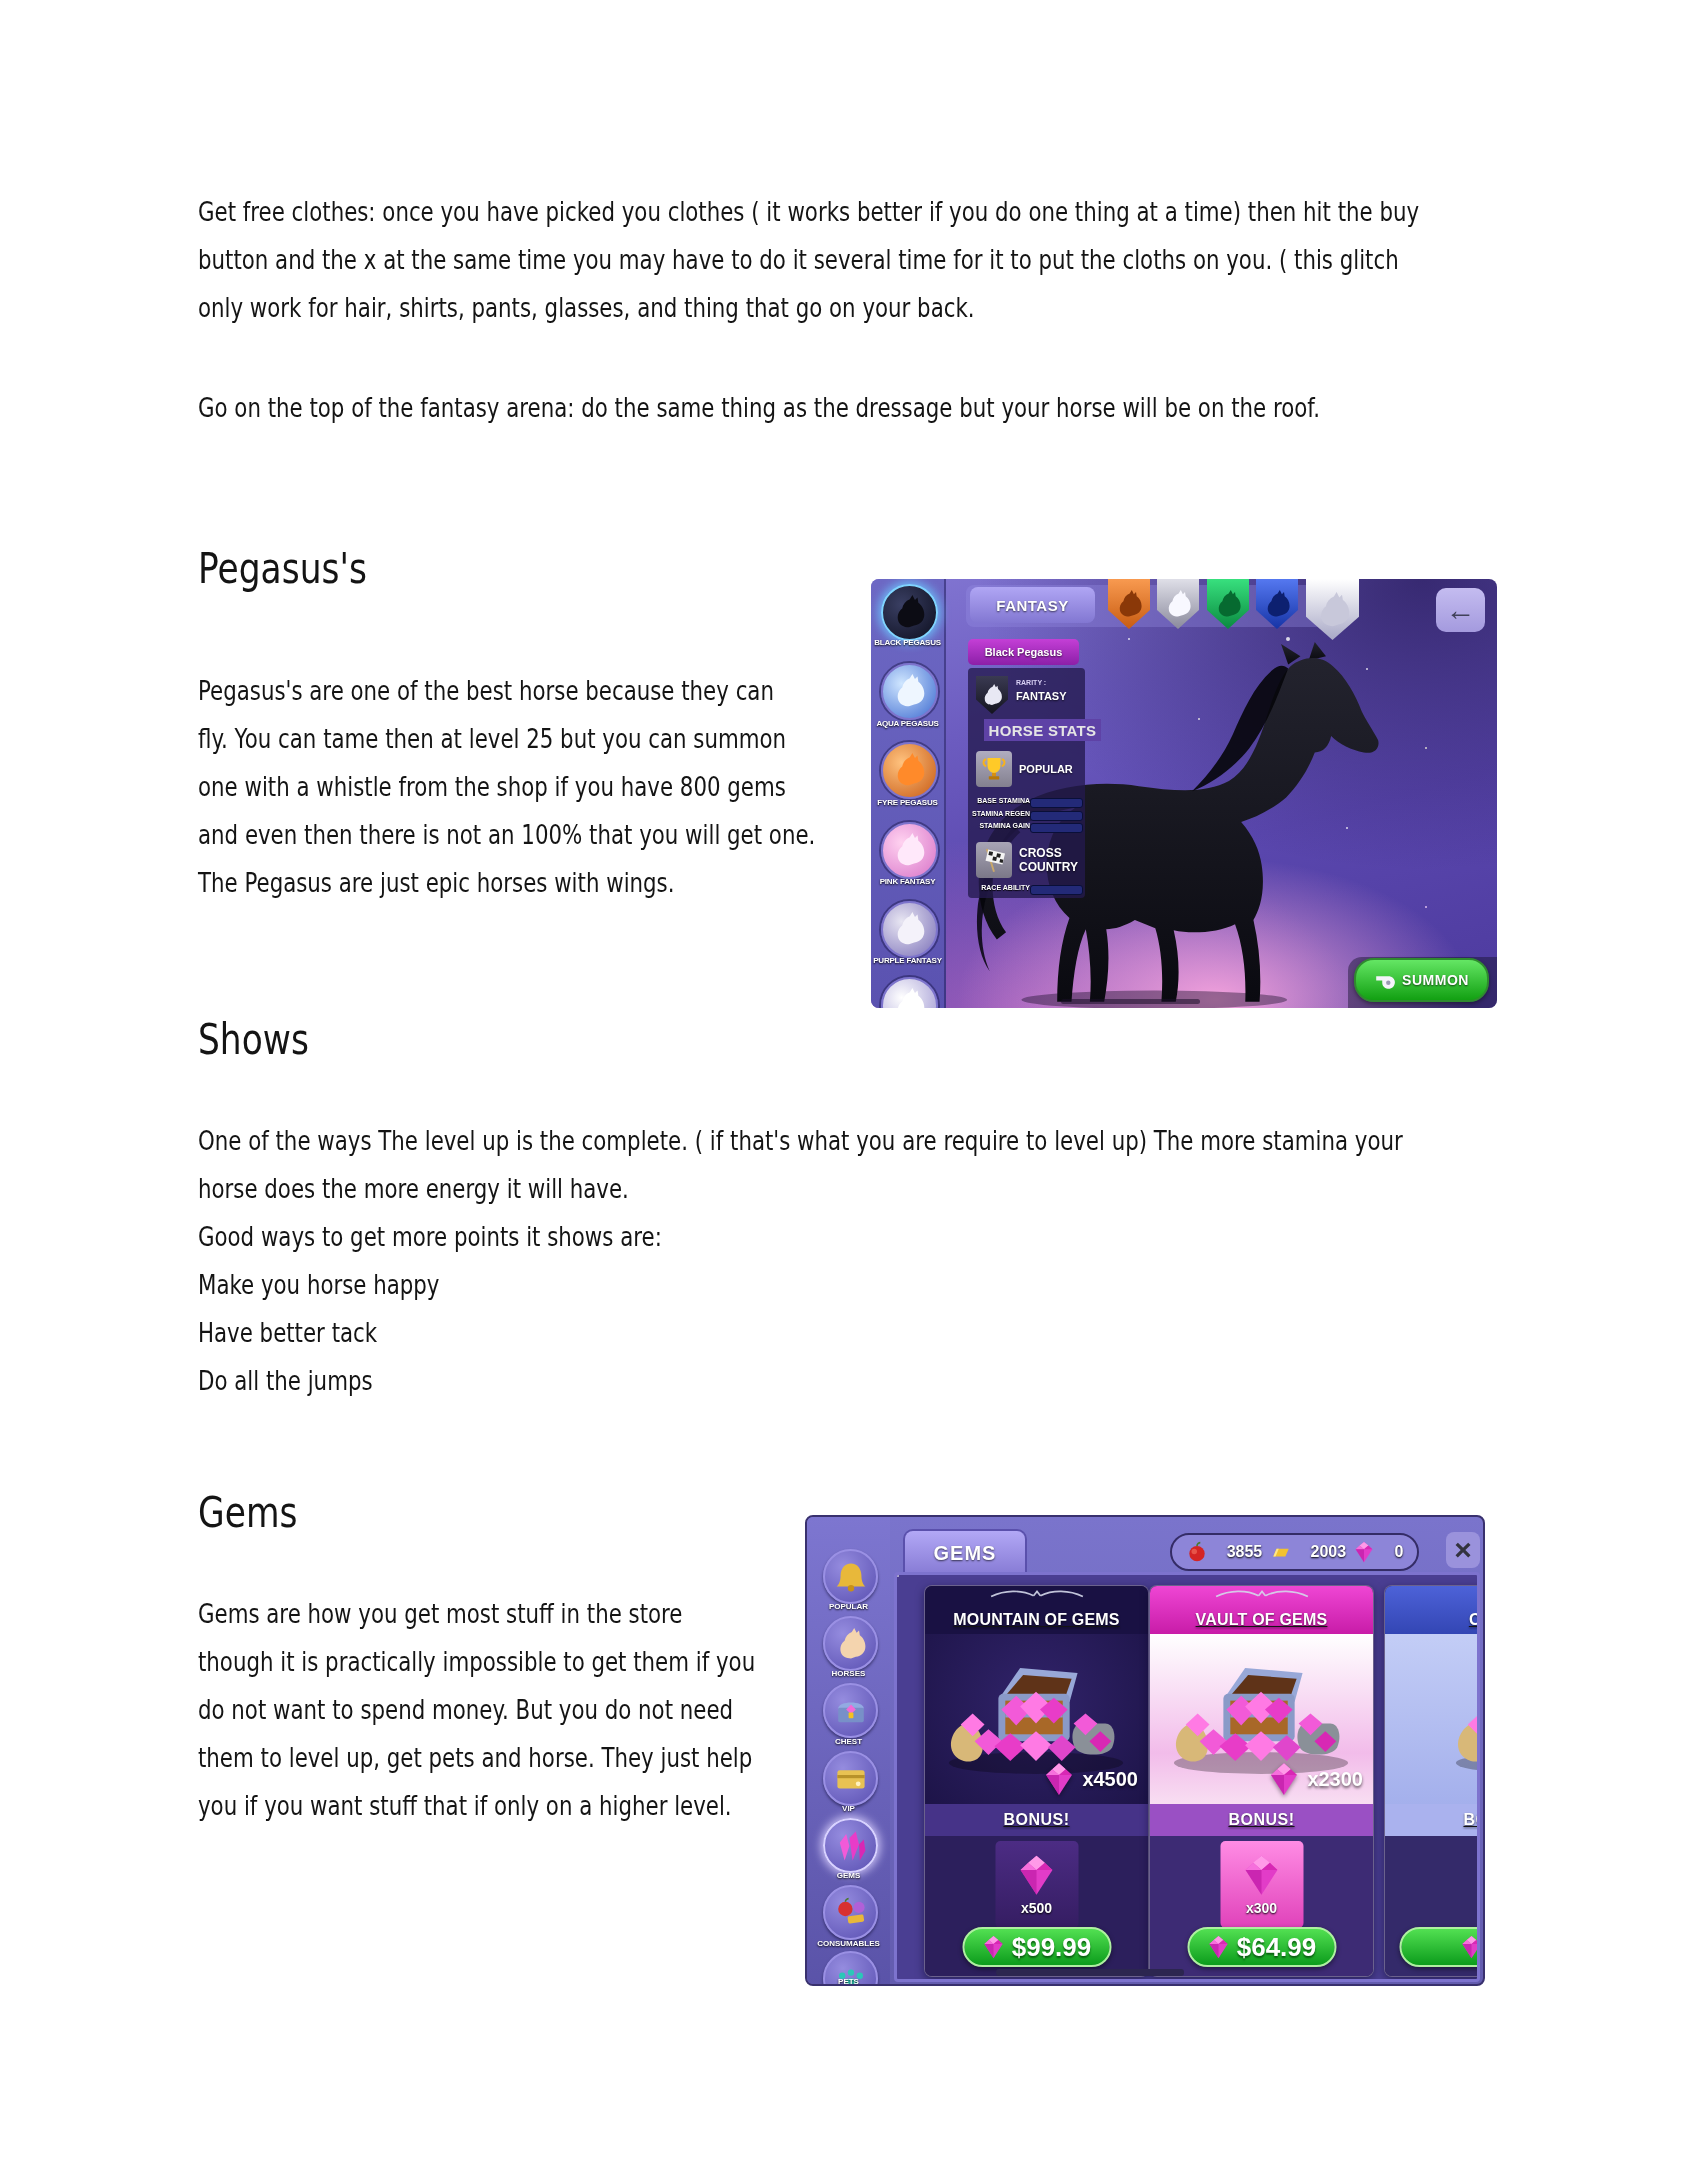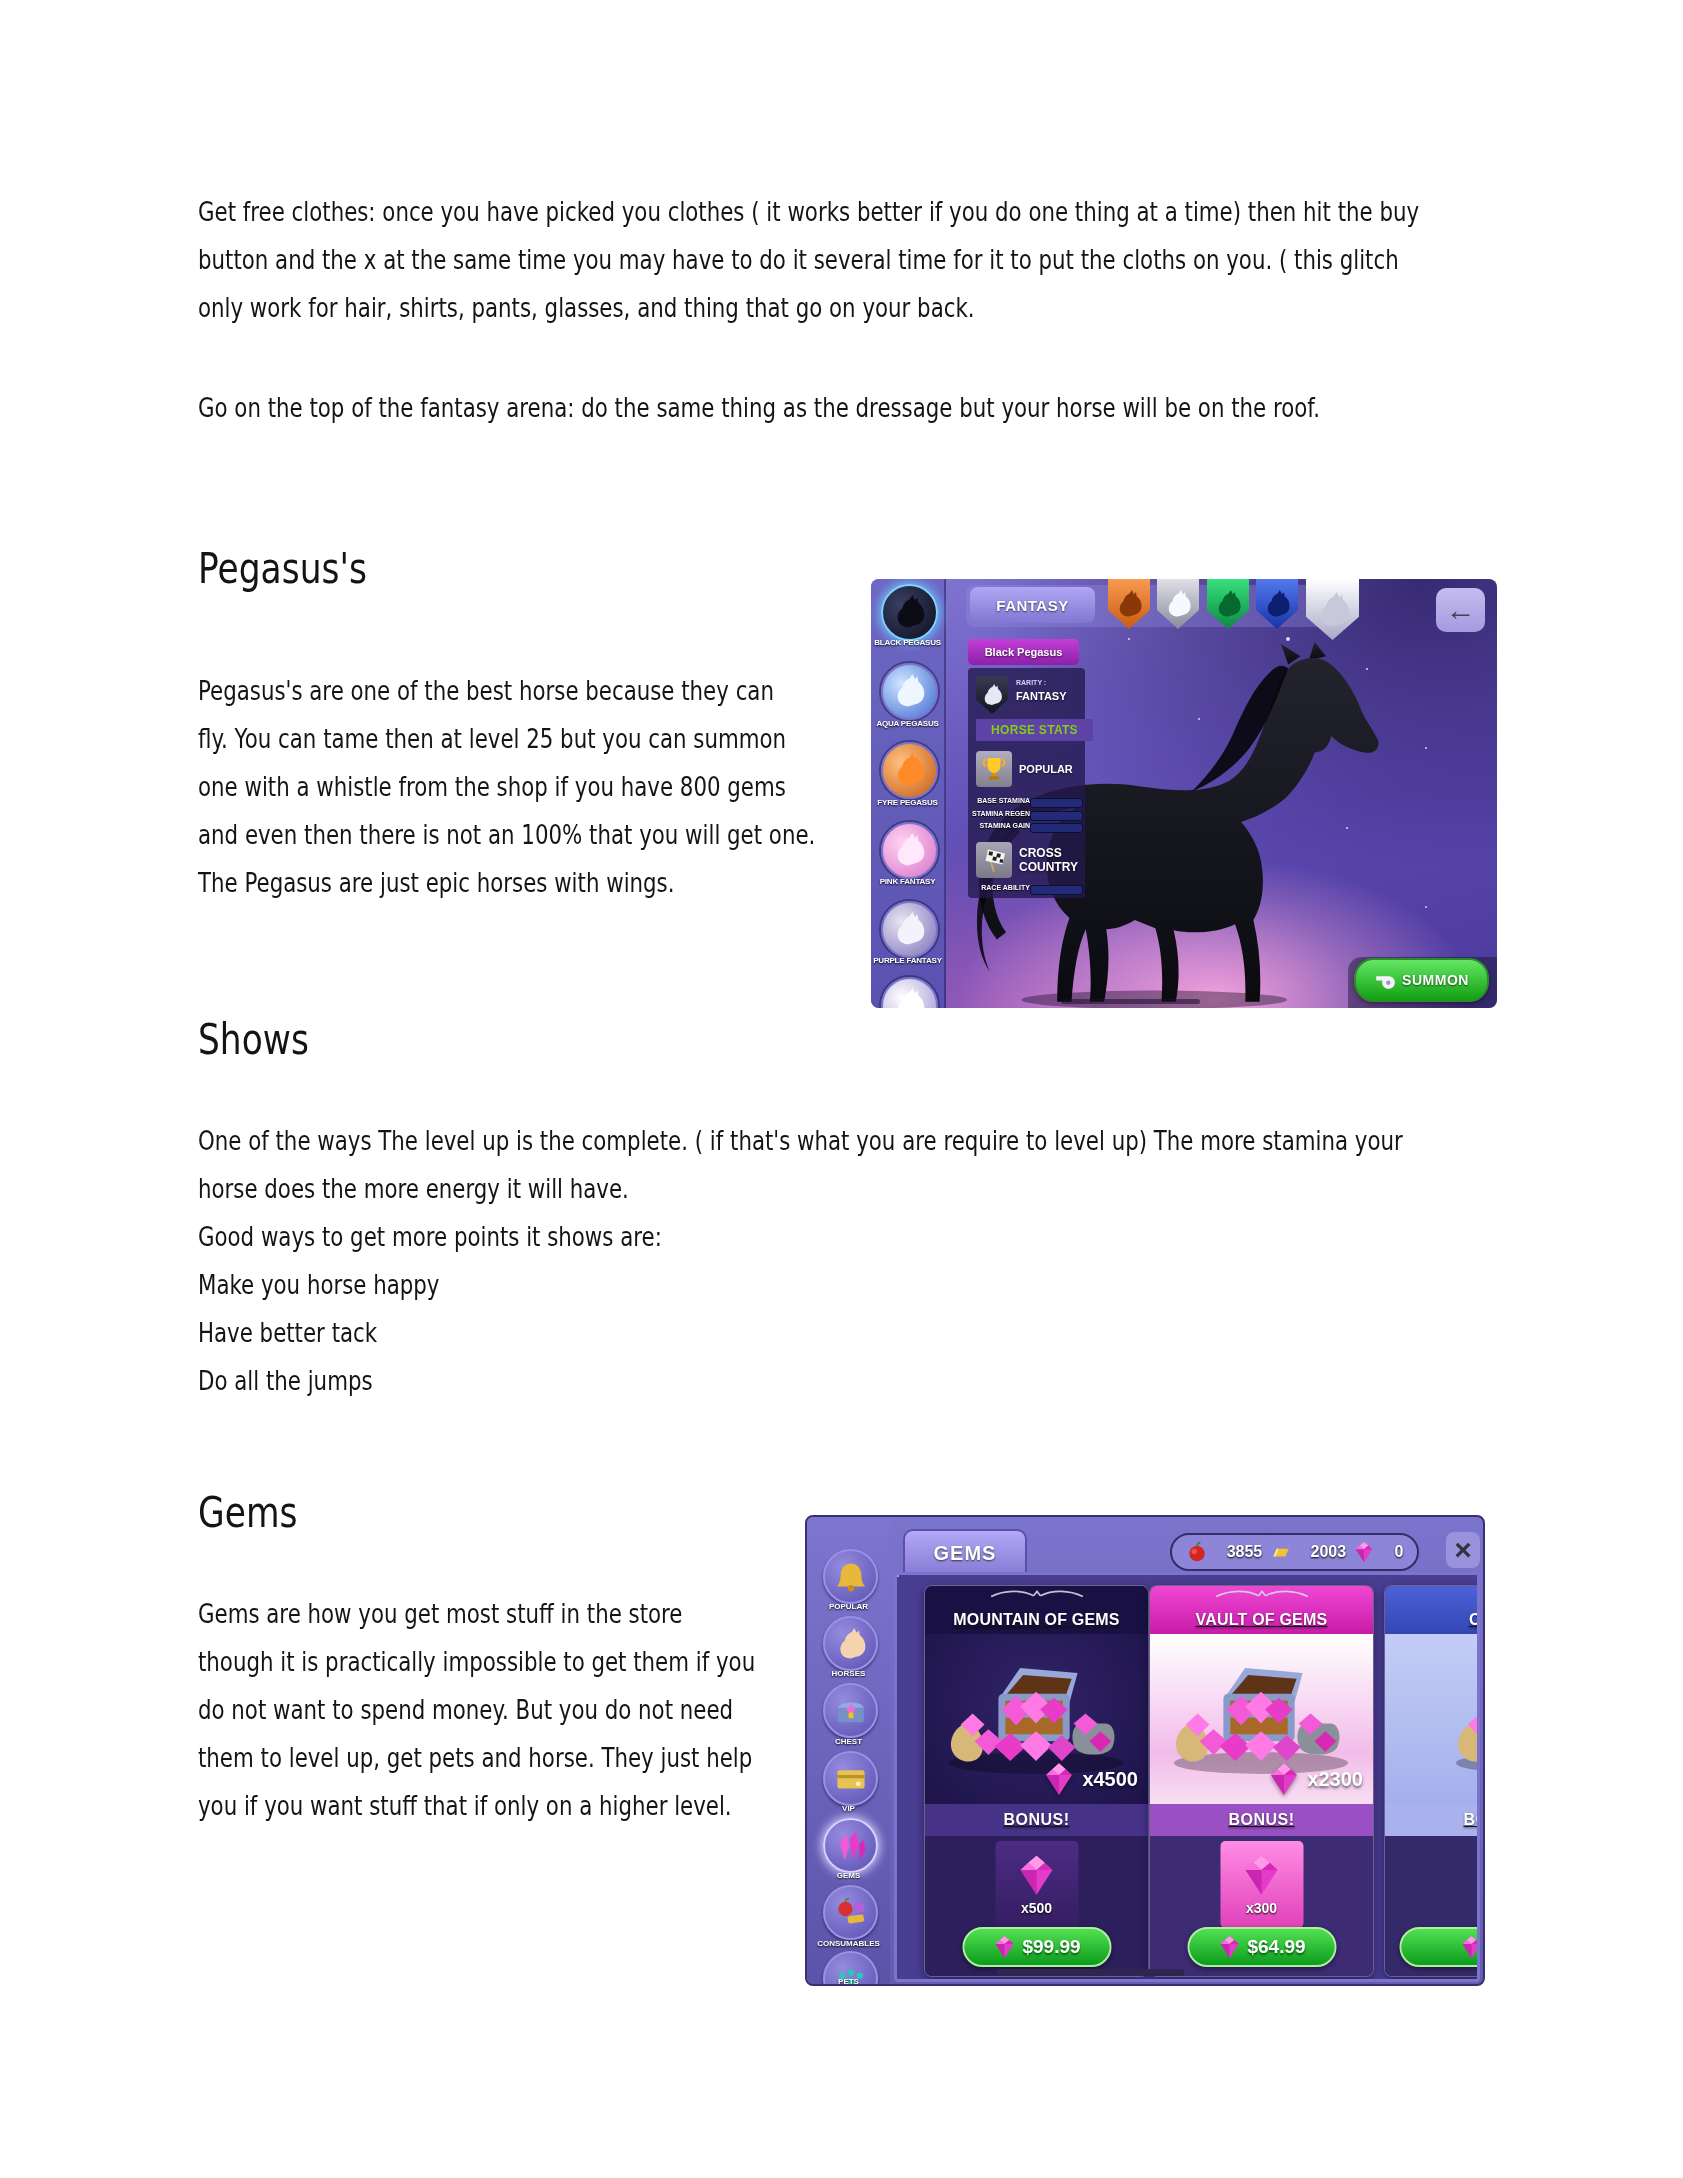--- a/index.html
+++ b/index.html
@@ -66,22 +66,22 @@
   .namebar{left:97px;top:60px;width:111px;height:26px;border-radius:5px;
     background:linear-gradient(180deg,#c43fd6,#8c1fa8);display:flex;align-items:center;justify-content:center;
     font-size:11px;}
   .infopanel{left:97px;top:89px;width:117px;height:230px;background:rgba(36,26,78,.78);border-radius:4px;}
   .rarity-shield{position:absolute;left:8px;top:8px;width:32px;height:38px;
     clip-path:polygon(0 0,100% 0,100% 62%,50% 100%,0 62%);
     background:linear-gradient(180deg,#3a3a52,#14141f);display:flex;align-items:center;justify-content:center;}
   .rarity-shield svg{width:22px;height:22px;fill:#e8e8f4;}
   .rar-lbl{position:absolute;left:48px;top:11px;font-size:7px;color:#d8d0f4;font-weight:bold;}
   .rar-val{position:absolute;left:48px;top:22px;font-size:11px;}
-  .statstitle{position:absolute;left:8px;top:51px;width:100%;height:22px;background:#5e42a6;
-    display:flex;align-items:center;justify-content:center;font-size:12px;color:#84cc16;font-weight:bold;letter-spacing:0.3px;}
+  .statstitle{position:absolute;left:16px;top:51px;width:100%;height:22px;background:#5e42a6;
+    display:flex;align-items:center;justify-content:center;font-size:15px;color:#e5e5e5;font-weight:bold;letter-spacing:0.3px;}
   .acad-tile{position:absolute;left:8px;top:83px;width:36px;height:36px;border-radius:4px;
     background:linear-gradient(180deg,#b0adc0,#83808f);display:flex;align-items:center;justify-content:center;}
   .acad-tile svg{width:26px;height:26px;}
   .acad-lbl{position:absolute;left:51px;top:95px;font-size:11px;}
   .statrow{position:absolute;left:0;width:117px;height:10px;}
   .statrow .sl{position:absolute;right:55px;top:0;font-size:7px;color:#fff;font-weight:bold;white-space:nowrap;
     text-shadow:0 1px 1px #000;}
   .bar{position:absolute;right:2px;top:1px;width:51px;height:8px;background:#232a78;
     border:1px solid #0a0f38;border-radius:3px;overflow:hidden;}
   .bar .fill{height:100%;background:linear-gradient(180deg,#ffd54a,#dfa50f);}
@@ -148,21 +148,21 @@
   .bonus-tile{position:absolute;left:50%;transform:translateX(-50%);top:5px;width:83px;height:87px;border-radius:5px;
     display:flex;flex-direction:column;align-items:center;justify-content:center;gap:4px;}
   .c0 .bonus-tile{background:linear-gradient(180deg,#4c2c84,#351d62);}
   .c1 .bonus-tile{background:linear-gradient(180deg,#ff8ce4,#e042ba);}
   .bonus-tile svg{width:42px;height:42px;}
   .bonus-tile span{font-size:14px;font-weight:bold;color:#fff;text-shadow:0 1px 2px #000;}
   .price{position:absolute;left:50%;transform:translateX(-50%);bottom:10px;width:149px;height:40px;border-radius:20px;
     background:linear-gradient(180deg,#52e052,#0c9c1c);border:2px solid #aef0a0;box-sizing:border-box;
     display:flex;align-items:center;justify-content:center;gap:6px;box-shadow:0 2px 5px rgba(0,0,0,.45);}
   .price svg{width:24px;height:24px;}
-  .price span{font-size:19px;font-weight:bold;color:#fff;text-shadow:0 2px 2px rgba(4,70,10,.8);}
+  .price span{font-size:26px;font-weight:bold;color:#fff;text-shadow:0 2px 2px rgba(4,70,10,.8);}
   .scrollbar{position:absolute;left:99px;bottom:3px;width:188px;height:7px;border-radius:3px;background:#2c2650;}
 </style>
 </head>
 <body>
 
 <svg width="0" height="0" style="position:absolute">
   <defs>
     <symbol id="horsehead" viewBox="0 0 40 40">
       <path d="M21,5 L24,0 L27,6 L30,3 L31,9 C35,12 38,17 38,23 C38,30 33,35 26,36 L20,38 C14,38 8,35 7,29 C6,24 8,19 12,16 C13,11 16,7 21,5 Z"></path>
     </symbol>

